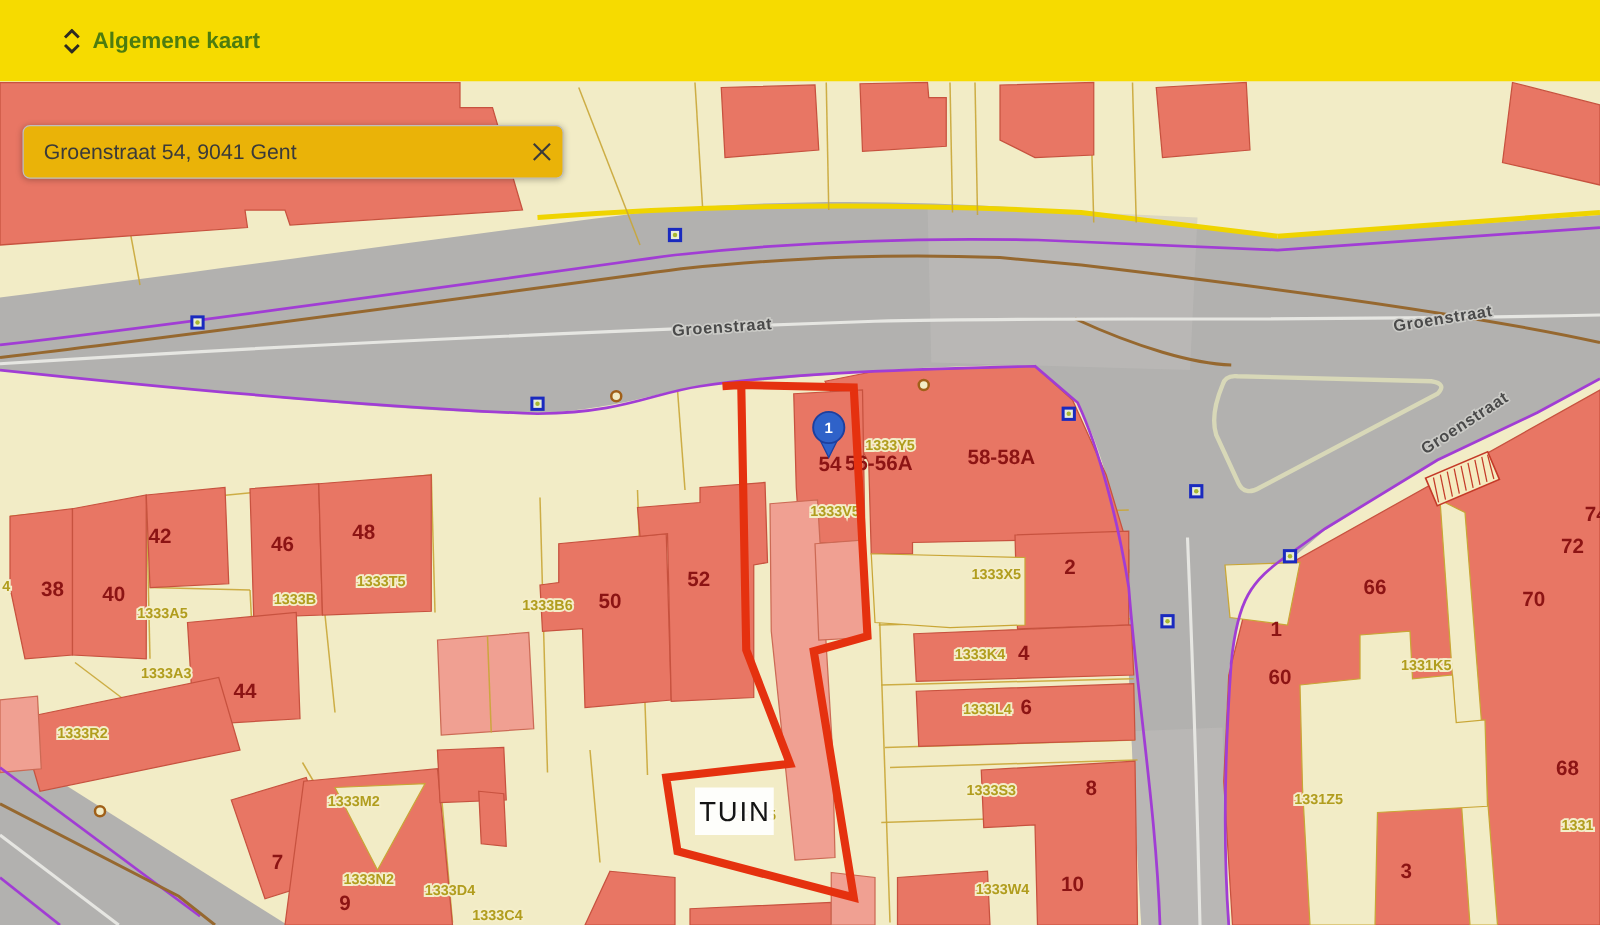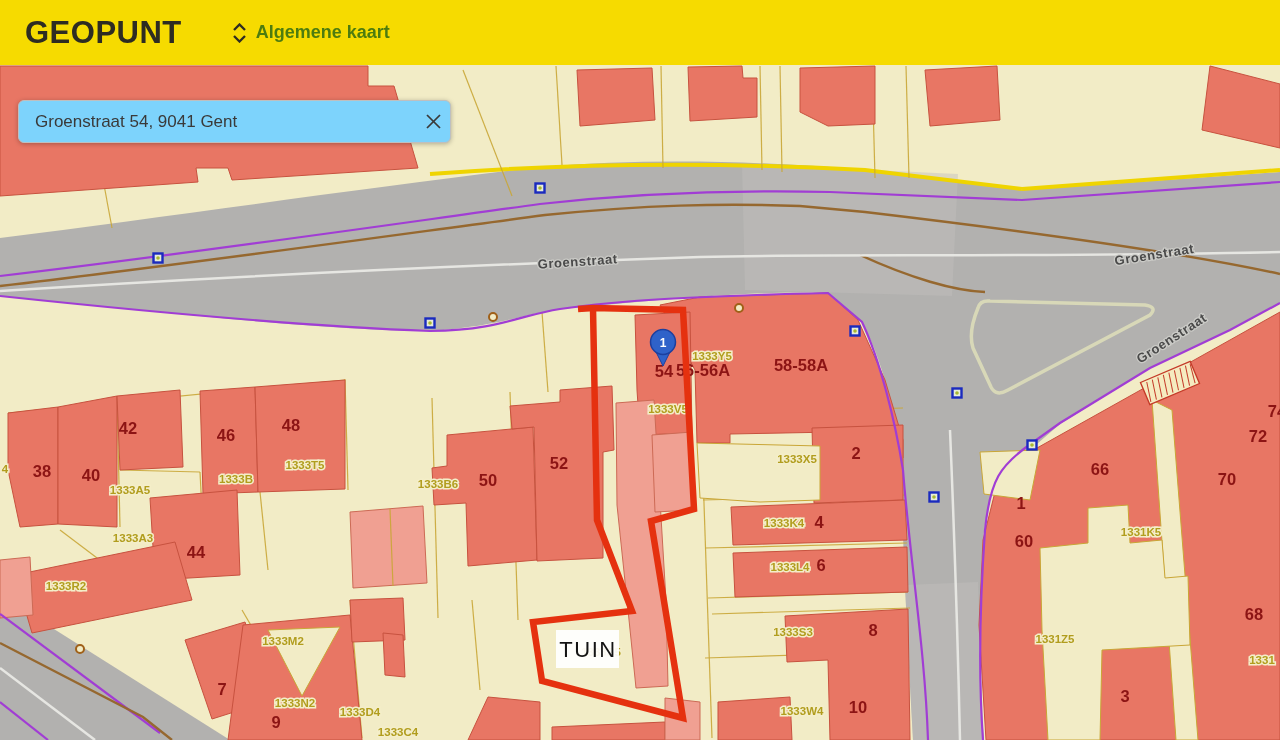--- a/index.html
+++ b/index.html
@@ -5,21 +5,21 @@
   html,body{margin:0;padding:0;}
   body{width:1280px;height:740px;overflow:hidden;position:relative;
        font-family:"Liberation Sans",sans-serif;background:#F2ECC6;}
   .header{position:absolute;left:0;top:0;width:1280px;height:65px;
           background:#F6DB00;display:flex;align-items:center;z-index:30;}
   .brand{font-weight:bold;font-size:31px;letter-spacing:.5px;color:#2E2C22;
          margin-left:25px;}
   .switcher{display:flex;align-items:center;gap:9px;margin-left:50px;cursor:pointer;}
   .switcher-label{font-weight:bold;font-size:18px;color:#4d7c0f;}
   .searchbox{position:absolute;left:18px;top:100px;width:431px;height:41px;
-             background:#7dd3fc;border:1px solid #BFBFBF;border-radius:6px;
+             background:#eab308;border:1px solid #BFBFBF;border-radius:6px;
              box-shadow:0 1px 5px rgba(0,0,0,.28);z-index:25;
              display:flex;align-items:center;}
   .searchbox input{flex:1;border:none;outline:none;background:transparent;
              font-family:"Liberation Sans",sans-serif;font-size:17px;color:#3A3A3A;
              padding:0 10px 0 16px;}
   .search-close{width:34px;height:34px;border:none;background:transparent;cursor:pointer;
              display:flex;align-items:center;justify-content:center;}
   .mapwrap{position:absolute;left:0;top:65px;width:1280px;height:675px;}
   svg{display:block;}
   .hn{font:bold 16.5px "Liberation Sans",sans-serif;fill:#8C1414;text-anchor:middle;}
@@ -32,21 +32,20 @@
   .bldl{fill:#F0A092;stroke:#CC6A55;stroke-width:1;}
   .cream{fill:#F2ECC6;stroke:#C9A636;stroke-width:1;}
   .tuin-text{font:22px "Liberation Sans",sans-serif;fill:#141414;
       letter-spacing:1.5px;text-anchor:middle;}
   .pin-num{font:bold 12px "Liberation Sans",sans-serif;fill:#fff;text-anchor:middle;}
 </style>
 </head>
 <body>
 
 <div class="header">
-  <div class="brand">GEOPUNT</div>
   <div class="switcher">
     <span>
       <svg width="15" height="20" viewBox="0 0 15 20">
         <path d="M2,7 L7.5,1.5 L13,7" fill="none" stroke="#2E2C22" stroke-width="2.3"></path>
         <path d="M2,13 L7.5,18.5 L13,13" fill="none" stroke="#2E2C22" stroke-width="2.3"></path>
       </svg>
     </span>
     <span class="switcher-label">Algemene kaart</span>
   </div>
 </div>

